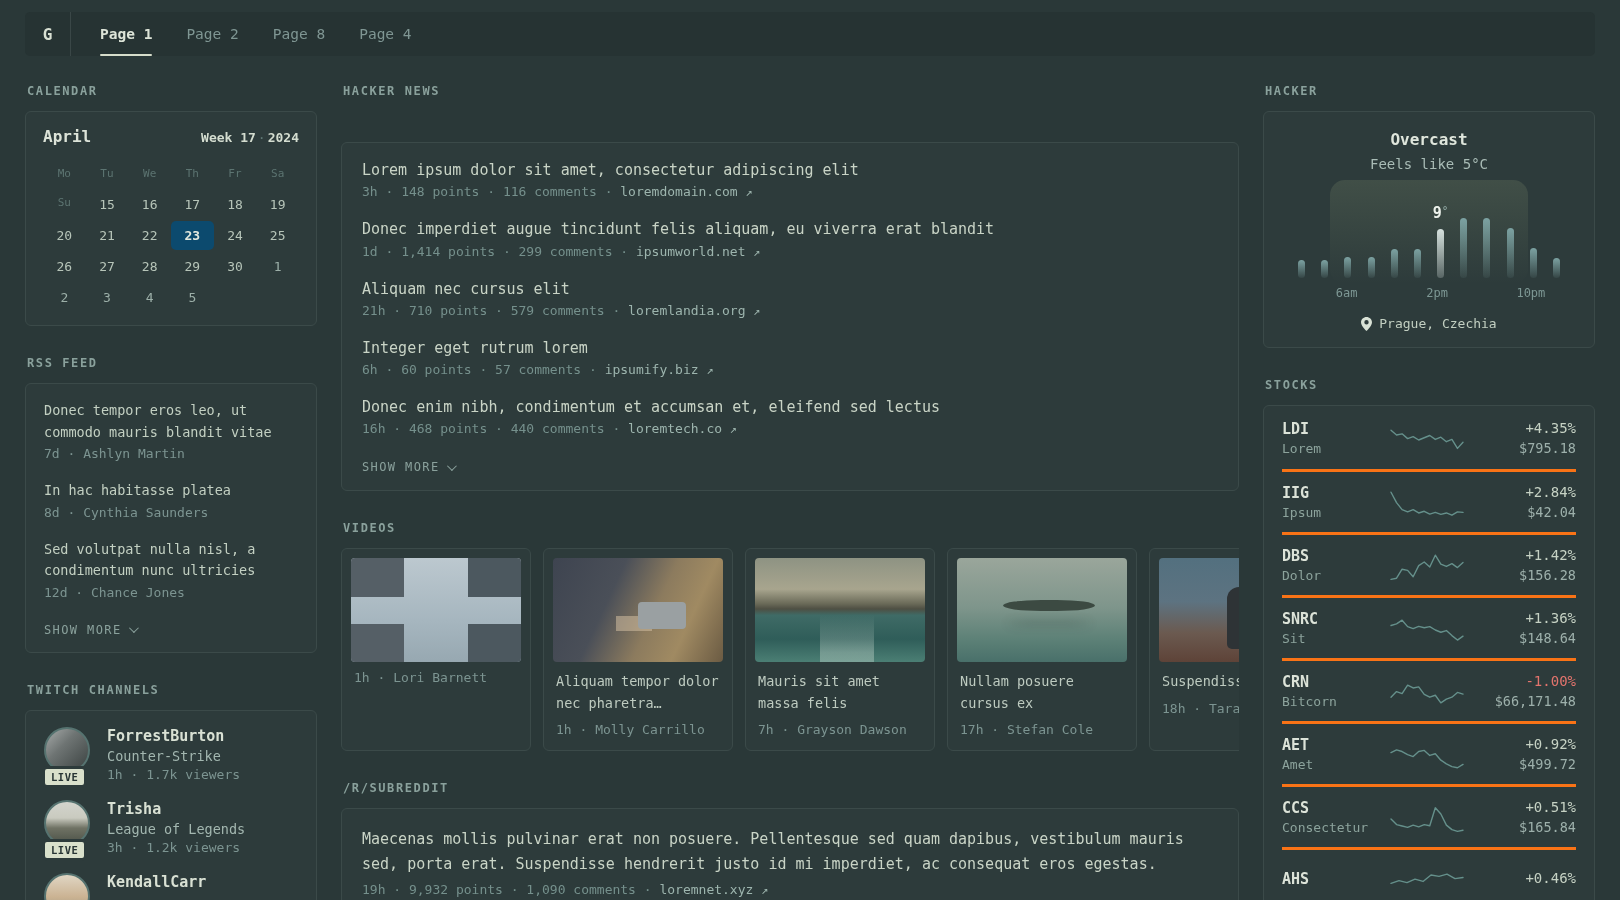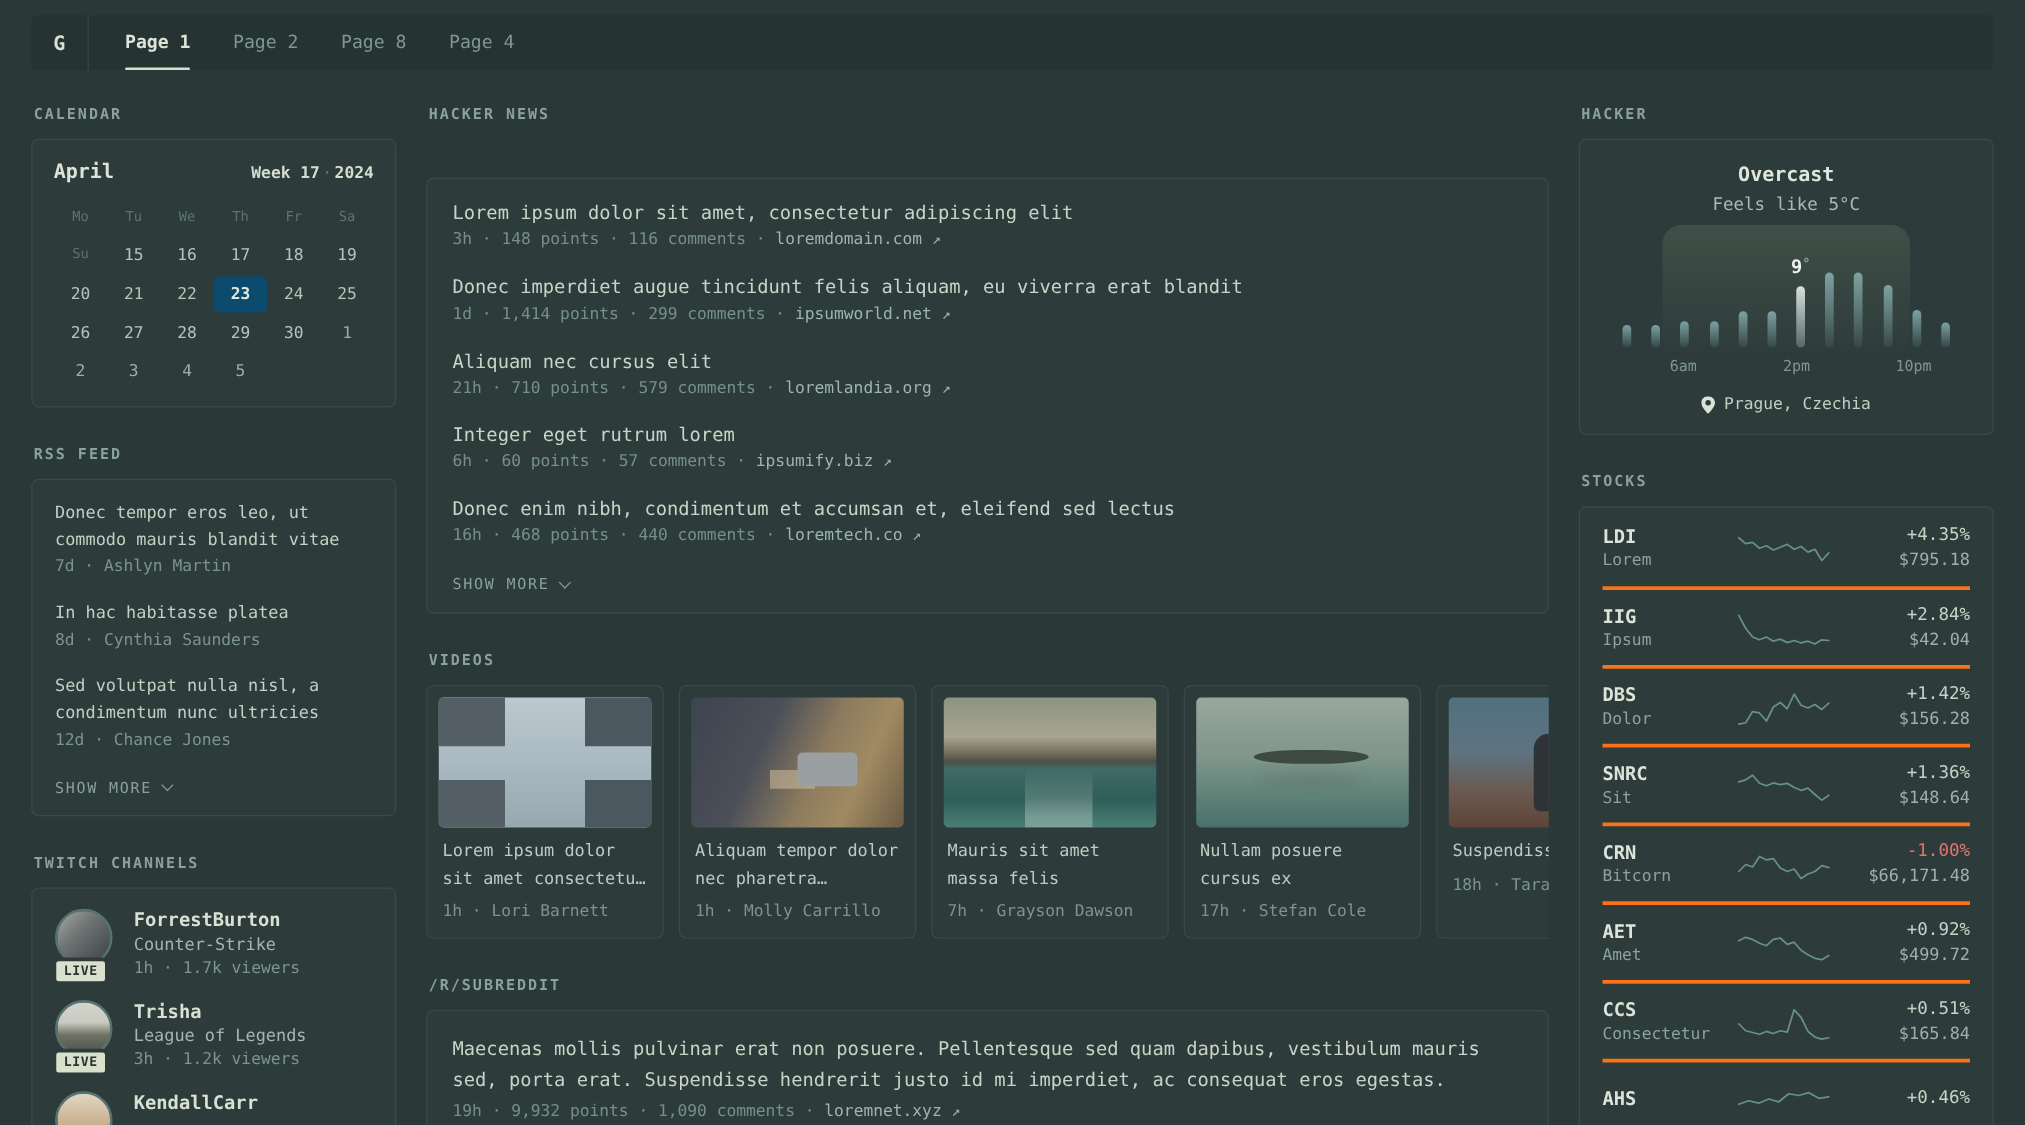--- a/index.html
+++ b/index.html
@@ -337,21 +337,20 @@
             <span class="chev"></span>
           </div>
         </div>
       </div>
 
       <div class="section">
         <h2 class="section-title">VIDEOS</h2>
         <div class="videos-row">
           <div class="card video-card">
             <div class="thumb thumb-1"></div>
-            <div class="video-title">Lorem ipsum dolor sit amet consectetu…</div>
             <div class="video-meta">1h · Lori Barnett</div>
           </div>
           <div class="card video-card">
             <div class="thumb thumb-2"></div>
             <div class="video-title">Aliquam tempor dolor nec pharetra…</div>
             <div class="video-meta">1h · Molly Carrillo</div>
           </div>
           <div class="card video-card">
             <div class="thumb thumb-3"></div>
             <div class="video-title">Mauris sit amet massa felis</div>

